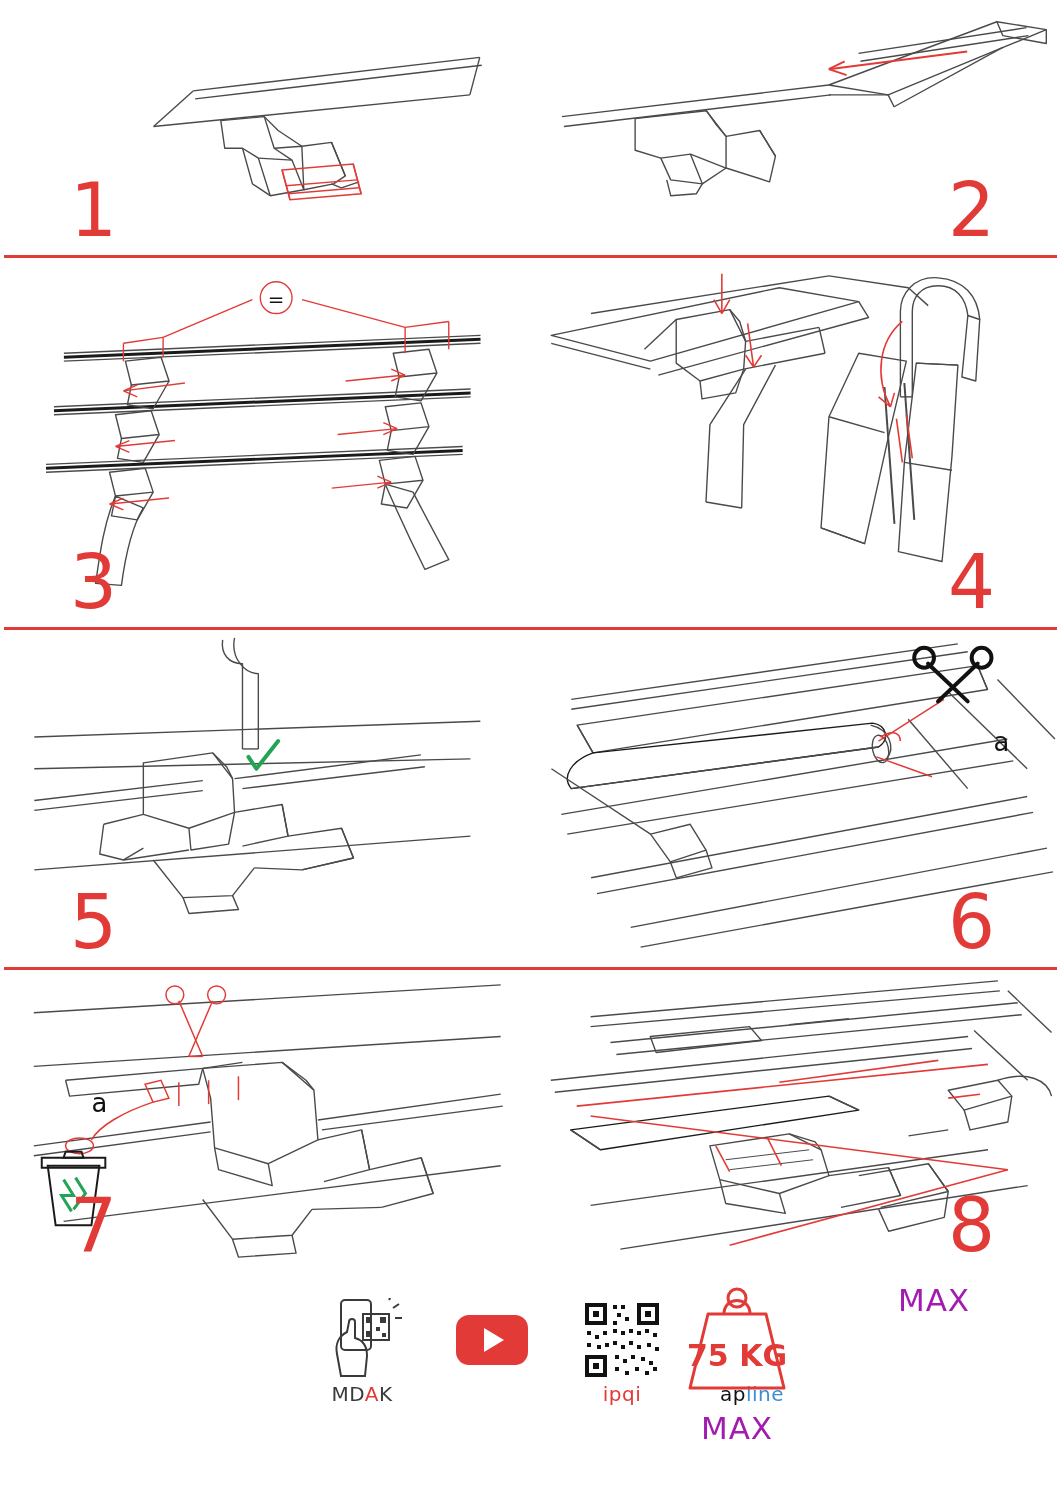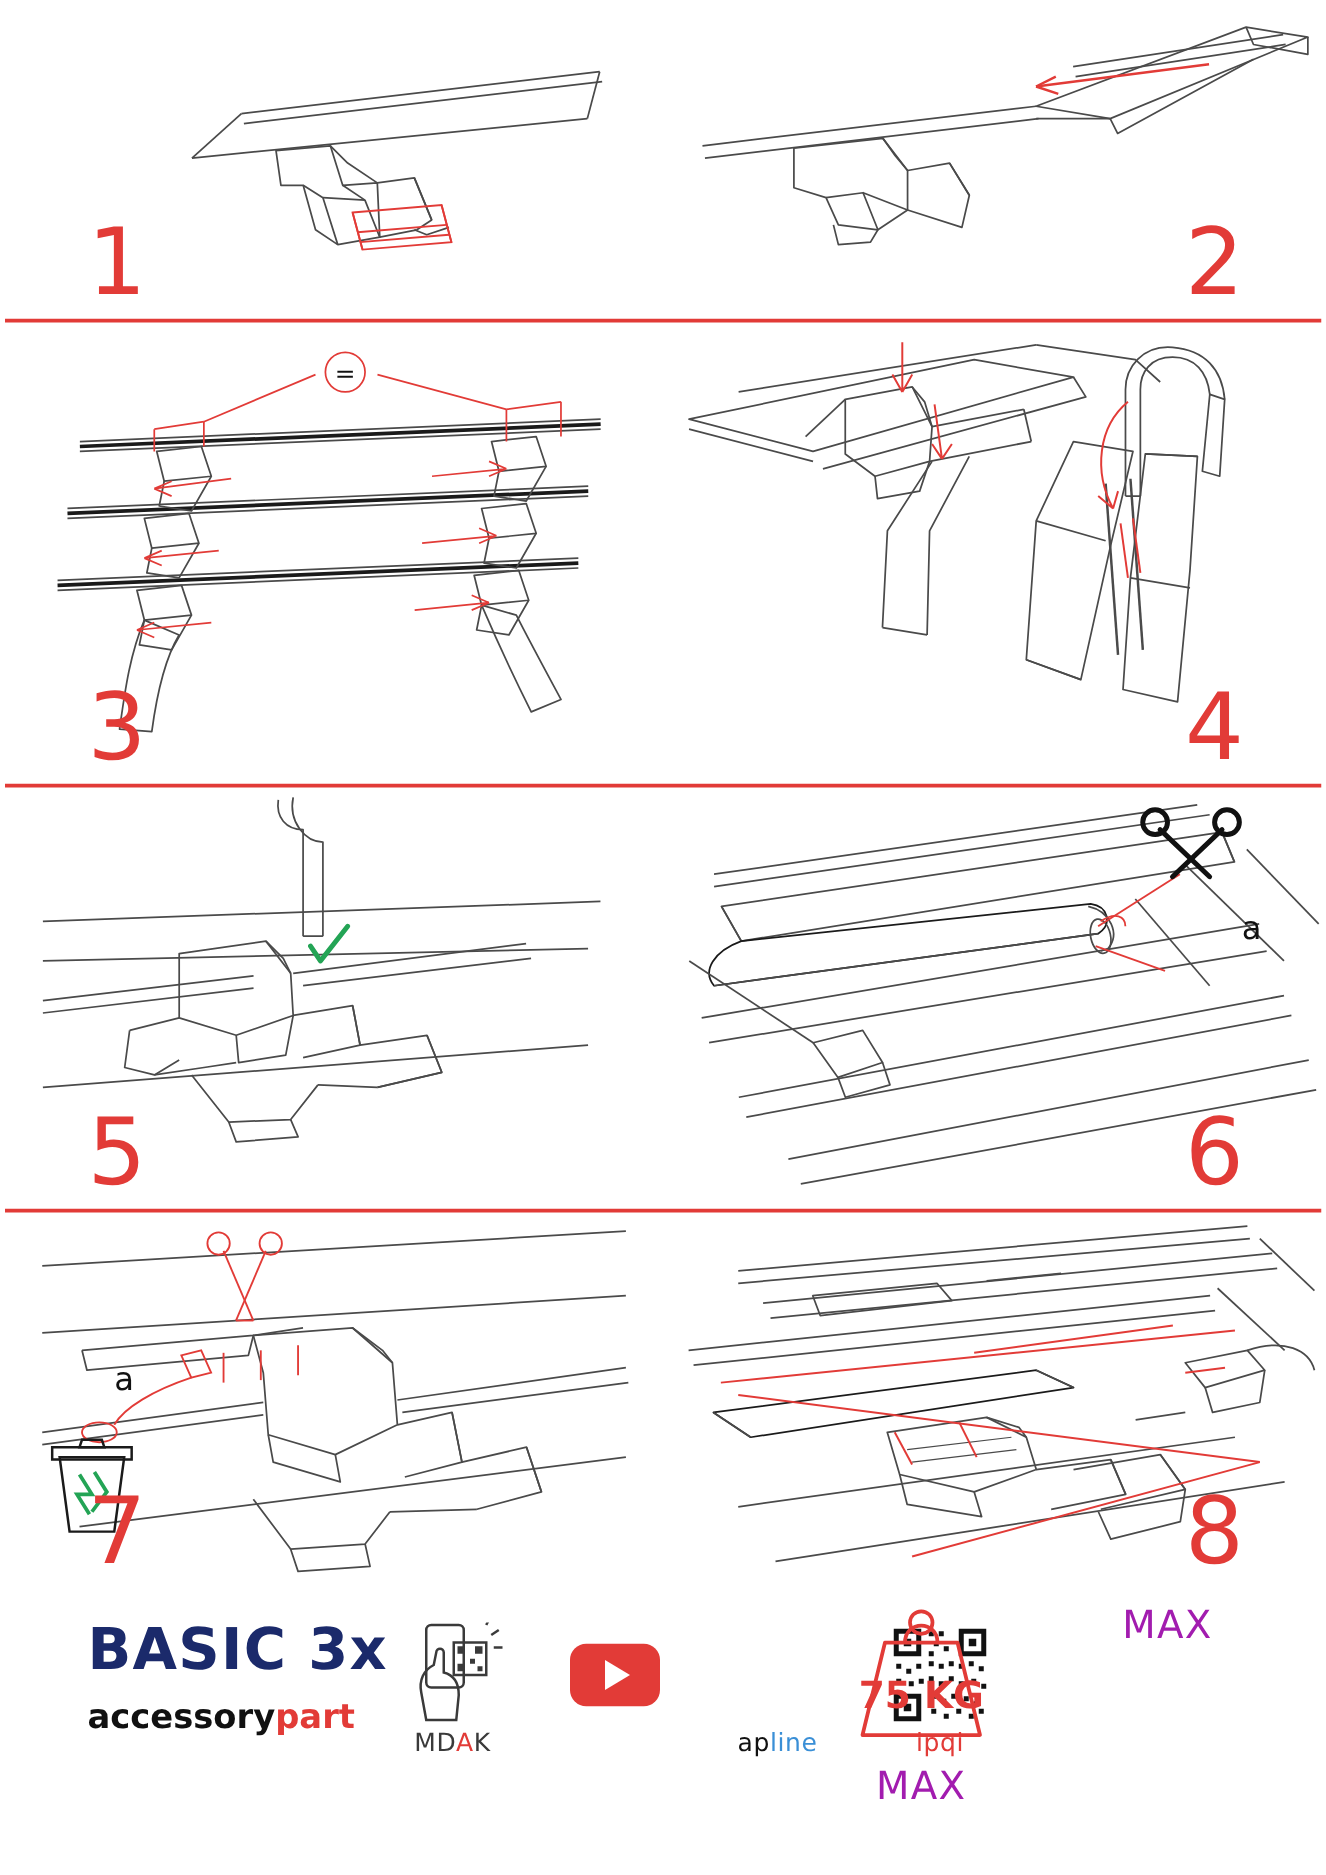--- a/index.html
+++ b/index.html
@@ -504,26 +504,20 @@
             <path d="M420 128 L452 124"></path>
           </g>
         </svg>
       </div>
       <div class="step-num right-bottom">8</div>
     </div>
   </div>
 
   <div class="footer">
 
-    <div class="brandblock">
-      <div class="brand-title">BASIC 3x</div>
-      <div class="brand-sub">
-        <span class="a">accessory</span><span class="b">part</span>
-      </div>
-    </div>
 
     <div class="logos">
 
       <div class="logo-item">
         <div class="logo-mark">
           <svg width="86" height="84" viewBox="0 0 86 84" xmlns="http://www.w3.org/2000/svg">
             <rect x="22" y="2" width="30" height="50" rx="4" fill="none" stroke="#3a3a3a" stroke-width="2"></rect>
             <rect x="44" y="16" width="26" height="26" fill="none" stroke="#3a3a3a" stroke-width="2"></rect>
             <g fill="#3a3a3a">
               <rect x="47" y="19" width="6" height="6"></rect>
@@ -541,25 +535,20 @@
           </svg>
         </div>
         <div class="logo-label lbl-mdak"><span>MD</span><span class="accent">A</span><span>K</span></div>
       </div>
 
       <div class="logo-item">
         <div class="logo-mark">
           <div class="yt"></div>
         </div>
         <div class="logo-label"></div>
-      </div>
-
-      <div class="logo-item">
-        <div class="logo-mark"></div>
-        <div class="logo-label lbl-apline"><span class="ap">ap</span><span class="line">line</span></div>
       </div>
 
       <div class="logo-item">
         <div class="logo-mark">
           <svg width="78" height="78" viewBox="0 0 78 78" xmlns="http://www.w3.org/2000/svg">
             <rect width="78" height="78" fill="#fff"></rect>
             <g fill="#111">
               <rect x="2" y="2" width="22" height="22"></rect>
                 <rect x="6" y="6" width="14" height="14" fill="#fff"></rect>
                 <rect x="10" y="10" width="6" height="6"></rect>
@@ -600,20 +589,25 @@
                 <rect x="32" y="66" width="4" height="4"></rect>
                 <rect x="42" y="70" width="4" height="4"></rect>
               <rect x="52" y="66" width="4" height="4"></rect>
                 <rect x="62" y="70" width="4" height="4"></rect>
                 <rect x="70" y="66" width="4" height="4"></rect>
             </g>
           </svg>
         </div>
         <div class="logo-label lbl-ipqi">ipqi</div>
       </div>
+
+      <div class="logo-item">
+        <div class="logo-mark"></div>
+        <div class="logo-label lbl-apline"><span class="ap">ap</span><span class="line">line</span></div>
+      </div>
     </div>
 
     <div class="maxblock max-weight">
       <div>
         <svg width="150" height="120" viewBox="0 0 150 120" xmlns="http://www.w3.org/2000/svg">
           <path d="M46 34 L104 34 L122 108 L28 108 Z" fill="none" stroke="#e23b37" stroke-width="3" stroke-linejoin="round"></path>
           <path d="M62 34 C62 16 88 16 88 34" fill="none" stroke="#e23b37" stroke-width="3"></path>
           <circle cx="75" cy="18" r="9" fill="none" stroke="#e23b37" stroke-width="3"></circle>
           <text class="kg-text" x="75" y="86" text-anchor="middle">75 KG</text>
         </svg>

